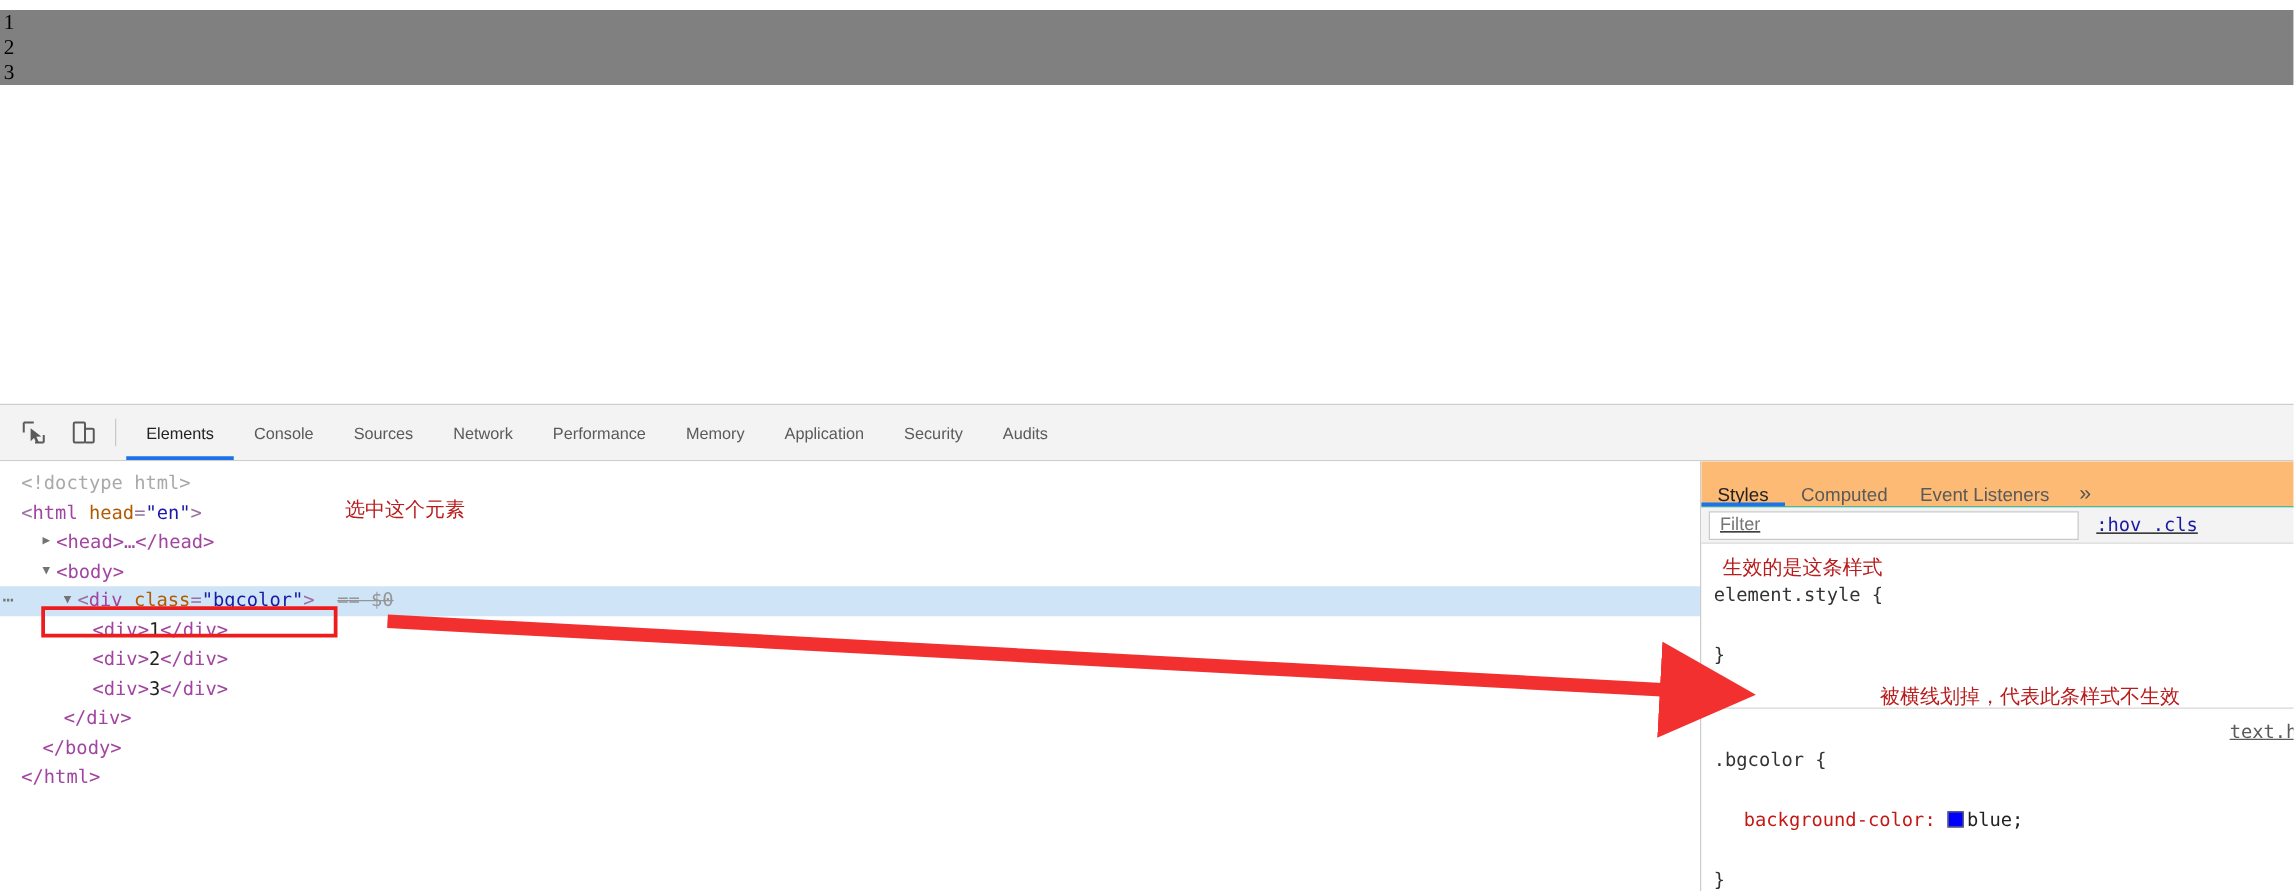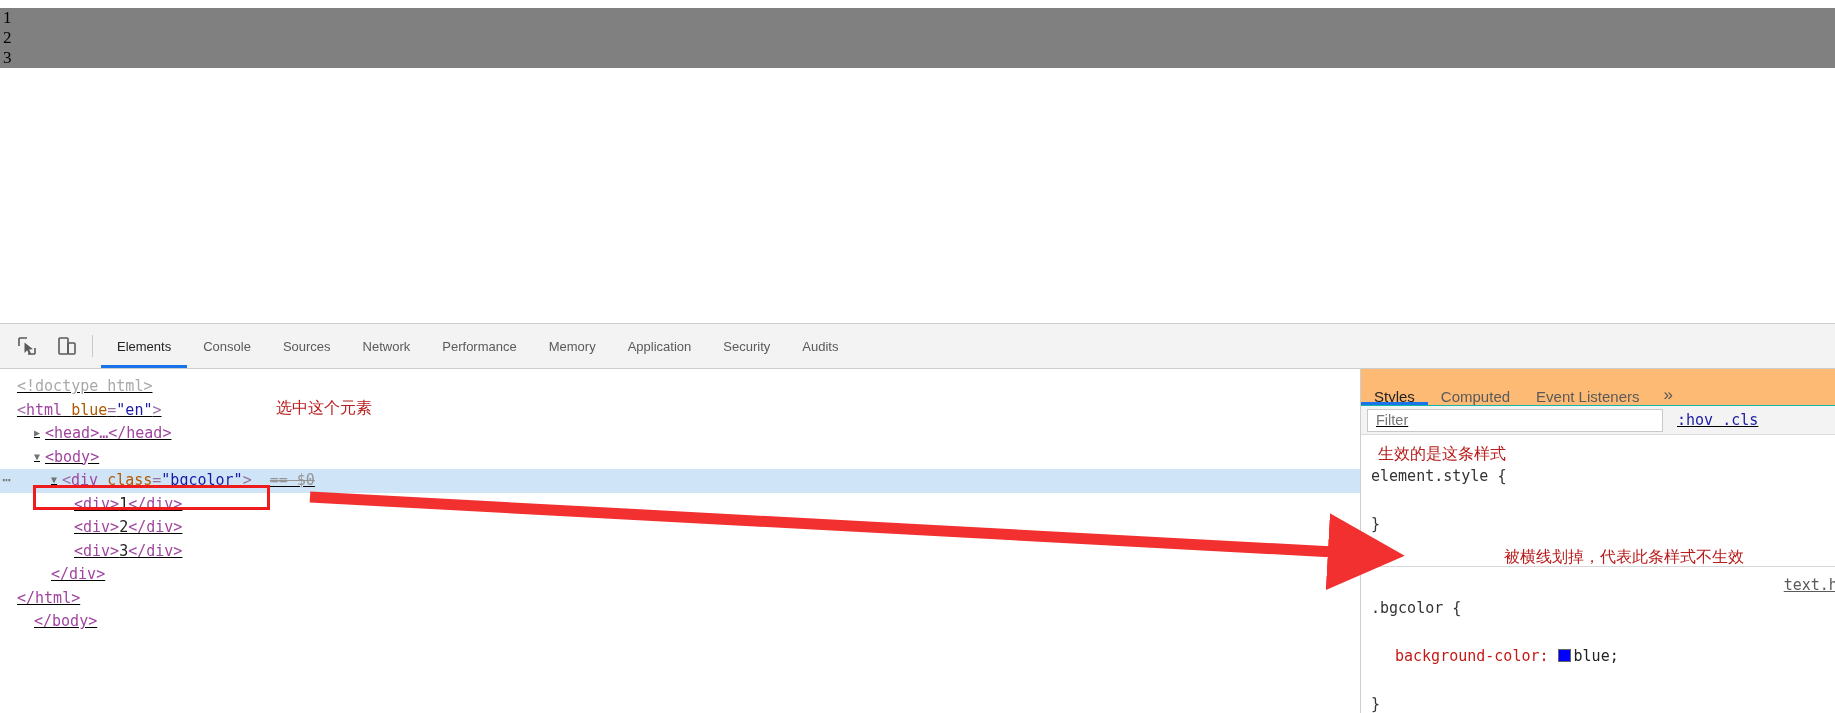--- a/index.html
+++ b/index.html
@@ -93,21 +93,20 @@
     font-size: 15px;
     line-height: 23.5px;
     padding-top: 6px;
   }
   .dom-row {
     position: relative;
     height: 23.5px;
     white-space: pre;
     display: flex;
     align-items: flex-start;
-    text-decoration: underline;
   }
   .dom-row.selected { background: #cfe4f7; }
   .dom-row .ellipsis {
     position: absolute; left: 2px; top: 0;
     color: #777; font-size: 15px; letter-spacing: 1px;
   }
   .tri {
     display: inline-block;
     width: 11px;
     color: #737373;
@@ -287,21 +286,21 @@
 
     <div class="dt-body">
 
       <div class="dom-pane">
 
         <div class="dom-row indent-1">
           <span class="tok-doctype">&lt;!doctype html&gt;</span>
         </div>
 
         <div class="dom-row indent-1">
-          <span class="tok-punct">&lt;</span><span class="tok-tag">html</span><span>&nbsp;</span><span class="tok-attr">blue</span><span class="tok-punct">=</span><span class="tok-val">"en"</span><span class="tok-punct">&gt;</span>
+          <span class="tok-punct">&lt;</span><span class="tok-tag">html</span><span>&nbsp;</span><span class="tok-attr">head</span><span class="tok-punct">=</span><span class="tok-val">"en"</span><span class="tok-punct">&gt;</span>
         </div>
 
         <div class="dom-row indent-2">
           <span class="tri">▶</span><span class="tok-tag">&lt;head&gt;…&lt;/head&gt;</span>
         </div>
 
         <div class="dom-row indent-2">
           <span class="tri">▼</span><span class="tok-tag">&lt;body&gt;</span>
         </div>
 
@@ -315,25 +314,25 @@
         <div class="dom-row indent-4">
           <span class="tok-tag">&lt;div&gt;</span><span class="tok-text">2</span><span class="tok-tag">&lt;/div&gt;</span>
         </div>
         <div class="dom-row indent-4">
           <span class="tok-tag">&lt;div&gt;</span><span class="tok-text">3</span><span class="tok-tag">&lt;/div&gt;</span>
         </div>
 
         <div class="dom-row indent-3">
           <span class="tok-tag">&lt;/div&gt;</span>
         </div>
+        <div class="dom-row indent-2">
+          <span class="tok-tag">&lt;/body&gt;</span>
+        </div>
         <div class="dom-row indent-1">
           <span class="tok-tag">&lt;/html&gt;</span>
-        </div>
-        <div class="dom-row indent-2">
-          <span class="tok-tag">&lt;/body&gt;</span>
         </div>
 
       </div>
 
       <div class="styles-pane">
         <div class="st-tabbar">
           <div class="st-tab active">Styles</div>
           <div class="st-tab">Computed</div>
           <div class="st-tab">Event Listeners</div>
           <div class="st-more">»</div>

